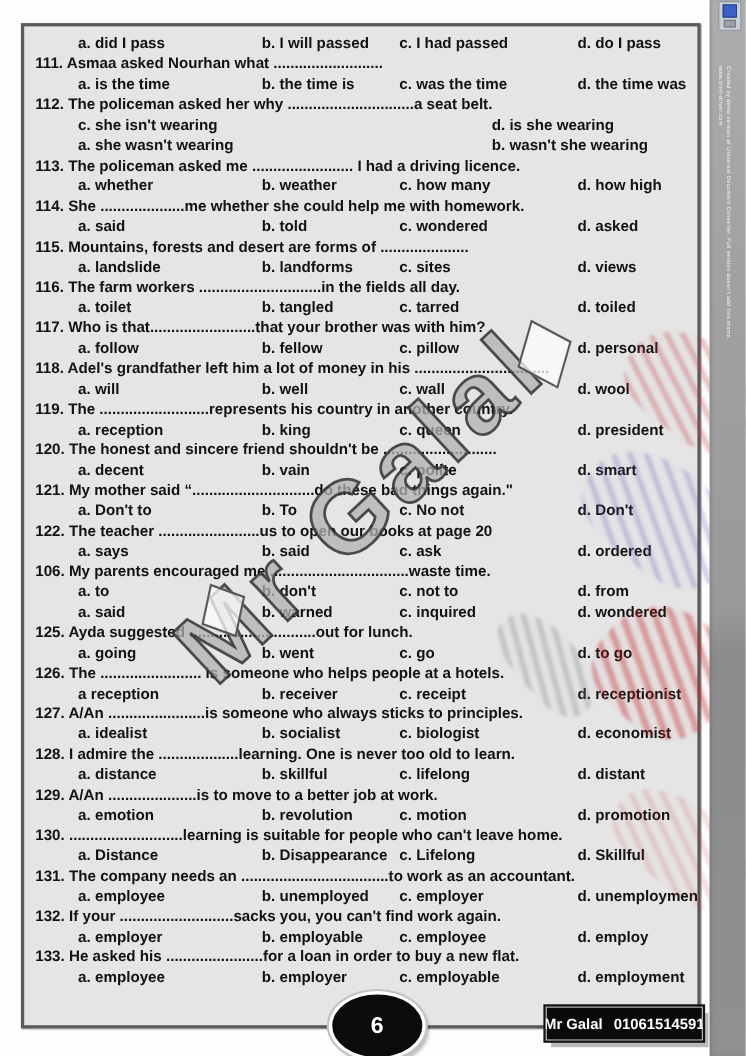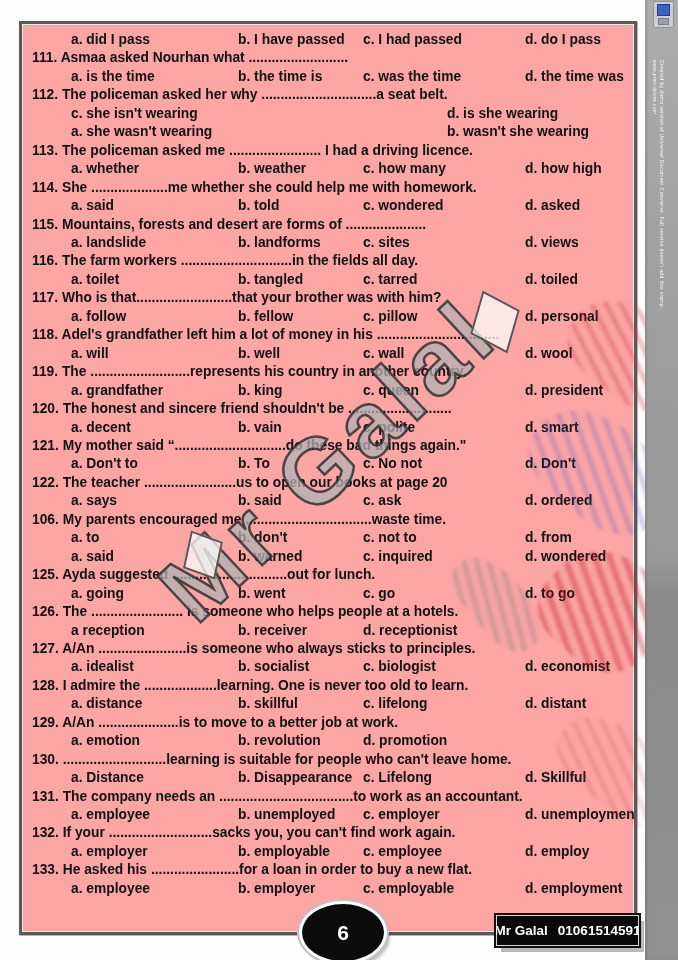--- a/index.html
+++ b/index.html
@@ -5,21 +5,21 @@
   html,body{margin:0;padding:0;}
   body{
     width:678px;height:960px;position:relative;overflow:hidden;
     background:#fdfdfd;
     font-family:"Liberation Sans",sans-serif;
     font-weight:700;color:#121212;
   }
   
   .frame{
     position:absolute;left:19px;top:21px;width:612px;height:908px;
-    border:3px solid #5a5a5a;background:#fca5a5;
+    border:3px solid #5a5a5a;background:#e5e5e5;
     box-shadow:1px 1px 0 #b5b5b5, inset 0 0 0 1px #e9e9e9;
     z-index:1;
   }
   .content{
     position:absolute;inset:0;
     padding:7px 4px 0 10px;
     font-size:13.8px;line-height:18.45px;
     overflow:hidden;
   }
   .q-line{white-space:nowrap;}
@@ -92,21 +92,21 @@
     color:#fff;font-size:13.5px;white-space:nowrap;
   }
 </style>
 </head>
 <body>
 
 <div class="frame">
   <div class="content">
       <div class="opt-row four">
         <span class="opt">a. did I pass</span>
-        <span class="opt">b. I have passed</span>
+        <span class="opt">b. I will passed</span>
         <span class="opt">c. I had passed</span>
         <span class="opt">d. do I pass</span>
       </div>
       <div class="q-line"><span class="q-num">111. </span><span class="q-stem">Asmaa asked Nourhan what ..........................</span></div>
       <div class="opt-row four">
         <span class="opt">a. is the time</span>
         <span class="opt">b. the time is</span>
         <span class="opt">c. was the time</span>
         <span class="opt">d. the time was</span>
       </div>
@@ -156,21 +156,21 @@
       </div>
       <div class="q-line"><span class="q-num">118. </span><span class="q-stem">Adel's grandfather left him a lot of money in his ................................</span></div>
       <div class="opt-row four">
         <span class="opt">a. will</span>
         <span class="opt">b. well</span>
         <span class="opt">c. wall</span>
         <span class="opt">d. wool</span>
       </div>
       <div class="q-line"><span class="q-num">119. </span><span class="q-stem">The ..........................represents his country in another country.</span></div>
       <div class="opt-row four">
-        <span class="opt">a. grandfather</span>
+        <span class="opt">a. reception</span>
         <span class="opt">b. king</span>
         <span class="opt">c. queen</span>
         <span class="opt">d. president</span>
       </div>
       <div class="q-line"><span class="q-num">120. </span><span class="q-stem">The honest and sincere friend shouldn't be ...........................</span></div>
       <div class="opt-row four">
         <span class="opt">a. decent</span>
         <span class="opt">b. vain</span>
         <span class="opt">c. polite</span>
         <span class="opt">d. smart</span>
@@ -206,40 +206,42 @@
       <div class="opt-row four">
         <span class="opt">a. going</span>
         <span class="opt">b. went</span>
         <span class="opt">c. go</span>
         <span class="opt">d. to go</span>
       </div>
       <div class="q-line"><span class="q-num">126. </span><span class="q-stem">The ........................ is someone who helps people at a hotels.</span></div>
       <div class="opt-row four">
         <span class="opt">a reception</span>
         <span class="opt">b. receiver</span>
+        <span class="opt">c. receipt</span>
         <span class="opt">d. receptionist</span>
       </div>
       <div class="q-line"><span class="q-num">127. </span><span class="q-stem">A/An .......................is someone who always sticks to principles.</span></div>
       <div class="opt-row four">
         <span class="opt">a. idealist</span>
         <span class="opt">b. socialist</span>
         <span class="opt">c. biologist</span>
         <span class="opt">d. economist</span>
       </div>
       <div class="q-line"><span class="q-num">128. </span><span class="q-stem">I admire the ...................learning. One is never too old to learn.</span></div>
       <div class="opt-row four">
         <span class="opt">a. distance</span>
         <span class="opt">b. skillful</span>
         <span class="opt">c. lifelong</span>
         <span class="opt">d. distant</span>
       </div>
       <div class="q-line"><span class="q-num">129. </span><span class="q-stem">A/An .....................is to move to a better job at work.</span></div>
       <div class="opt-row four">
         <span class="opt">a. emotion</span>
         <span class="opt">b. revolution</span>
+        <span class="opt">c. motion</span>
         <span class="opt">d. promotion</span>
       </div>
       <div class="q-line"><span class="q-num">130. </span><span class="q-stem">...........................learning is suitable for people who can't leave home.</span></div>
       <div class="opt-row four">
         <span class="opt">a. Distance</span>
         <span class="opt">b. Disappearance</span>
         <span class="opt">c. Lifelong</span>
         <span class="opt">d. Skillful</span>
       </div>
       <div class="q-line"><span class="q-num">131. </span><span class="q-stem">The company needs an ...................................to work as an accountant.</span></div>

